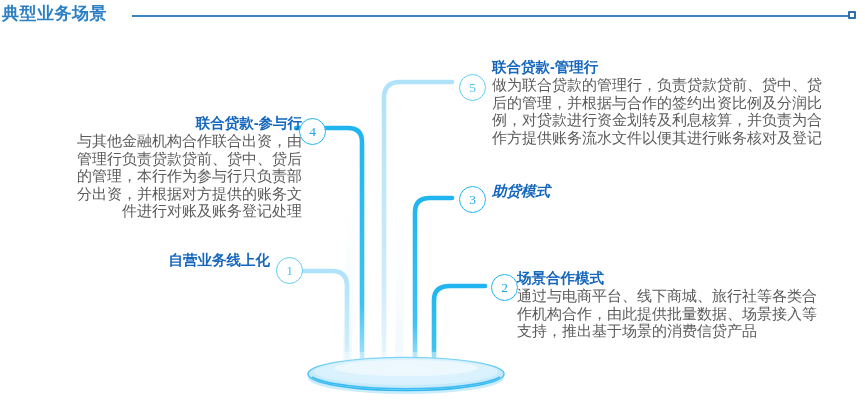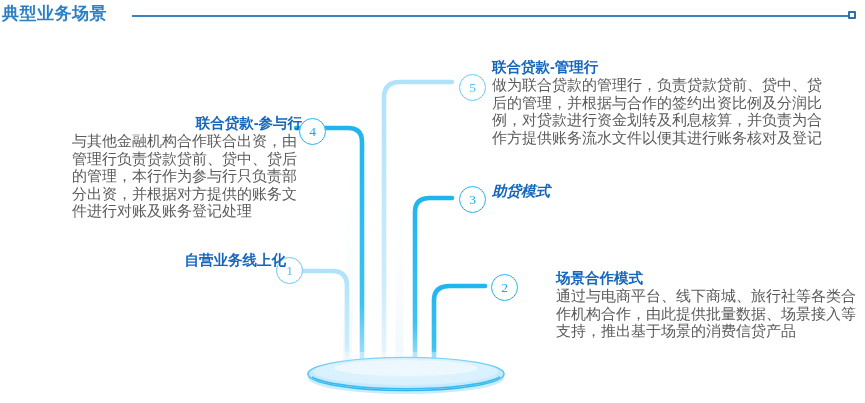--- a/index.html
+++ b/index.html
@@ -78,21 +78,21 @@
     white-space: nowrap;
   }
   .item-body {
     font-size: 15px;
     color: #5b5b5b;
     line-height: 17.5px;
   }
   .item.right .item-title { text-align: left; }
   .item.right .item-body  { text-align: left; }
   .item.left  .item-title { text-align: right; }
-  .item.left  .item-body  { }
+  .item.left  .item-body  { text-align: right; }
 
   
   .badge {
     position: absolute;
     width: 27px;
     height: 27px;
     border-radius: 50%;
     box-sizing: border-box;
     background: #ffffff;
     color: #2bb6ef;
@@ -107,24 +107,24 @@
   
   #item-5 { left: 492px; top: 58px;  width: 336px; }
   #badge-5 { left: 459px; top: 74px; }
 
   #item-4 { left: 72px;  top: 114px; width: 230px; }
   #badge-4 { left: 299px; top: 118px; }
 
   #item-3 { left: 492px; top: 182px; width: 336px; font-style: italic; }
   #badge-3 { left: 459px; top: 186px; }
 
-  #item-1 { left: 96px;  top: 251px; width: 190px; font-family: Liberation Serif, serif; }
+  #item-1 { left: 80px;  top: 251px; width: 190px; font-family: Liberation Serif, serif; }
   #badge-1 { left: 276px; top: 257px; }
 
-  #item-2 { left: 556px; top: 269px; width: 305px; }
+  #item-2 { left: 517px; top: 269px; width: 305px; }
   #badge-2 { left: 491px; top: 274px; }
 </style>
 </head>
 <body>
 
 <div id="canvas">
 
   <div id="page-header">
     <div id="header-title">典型业务场景</div>
     <div id="header-rule"></div>

